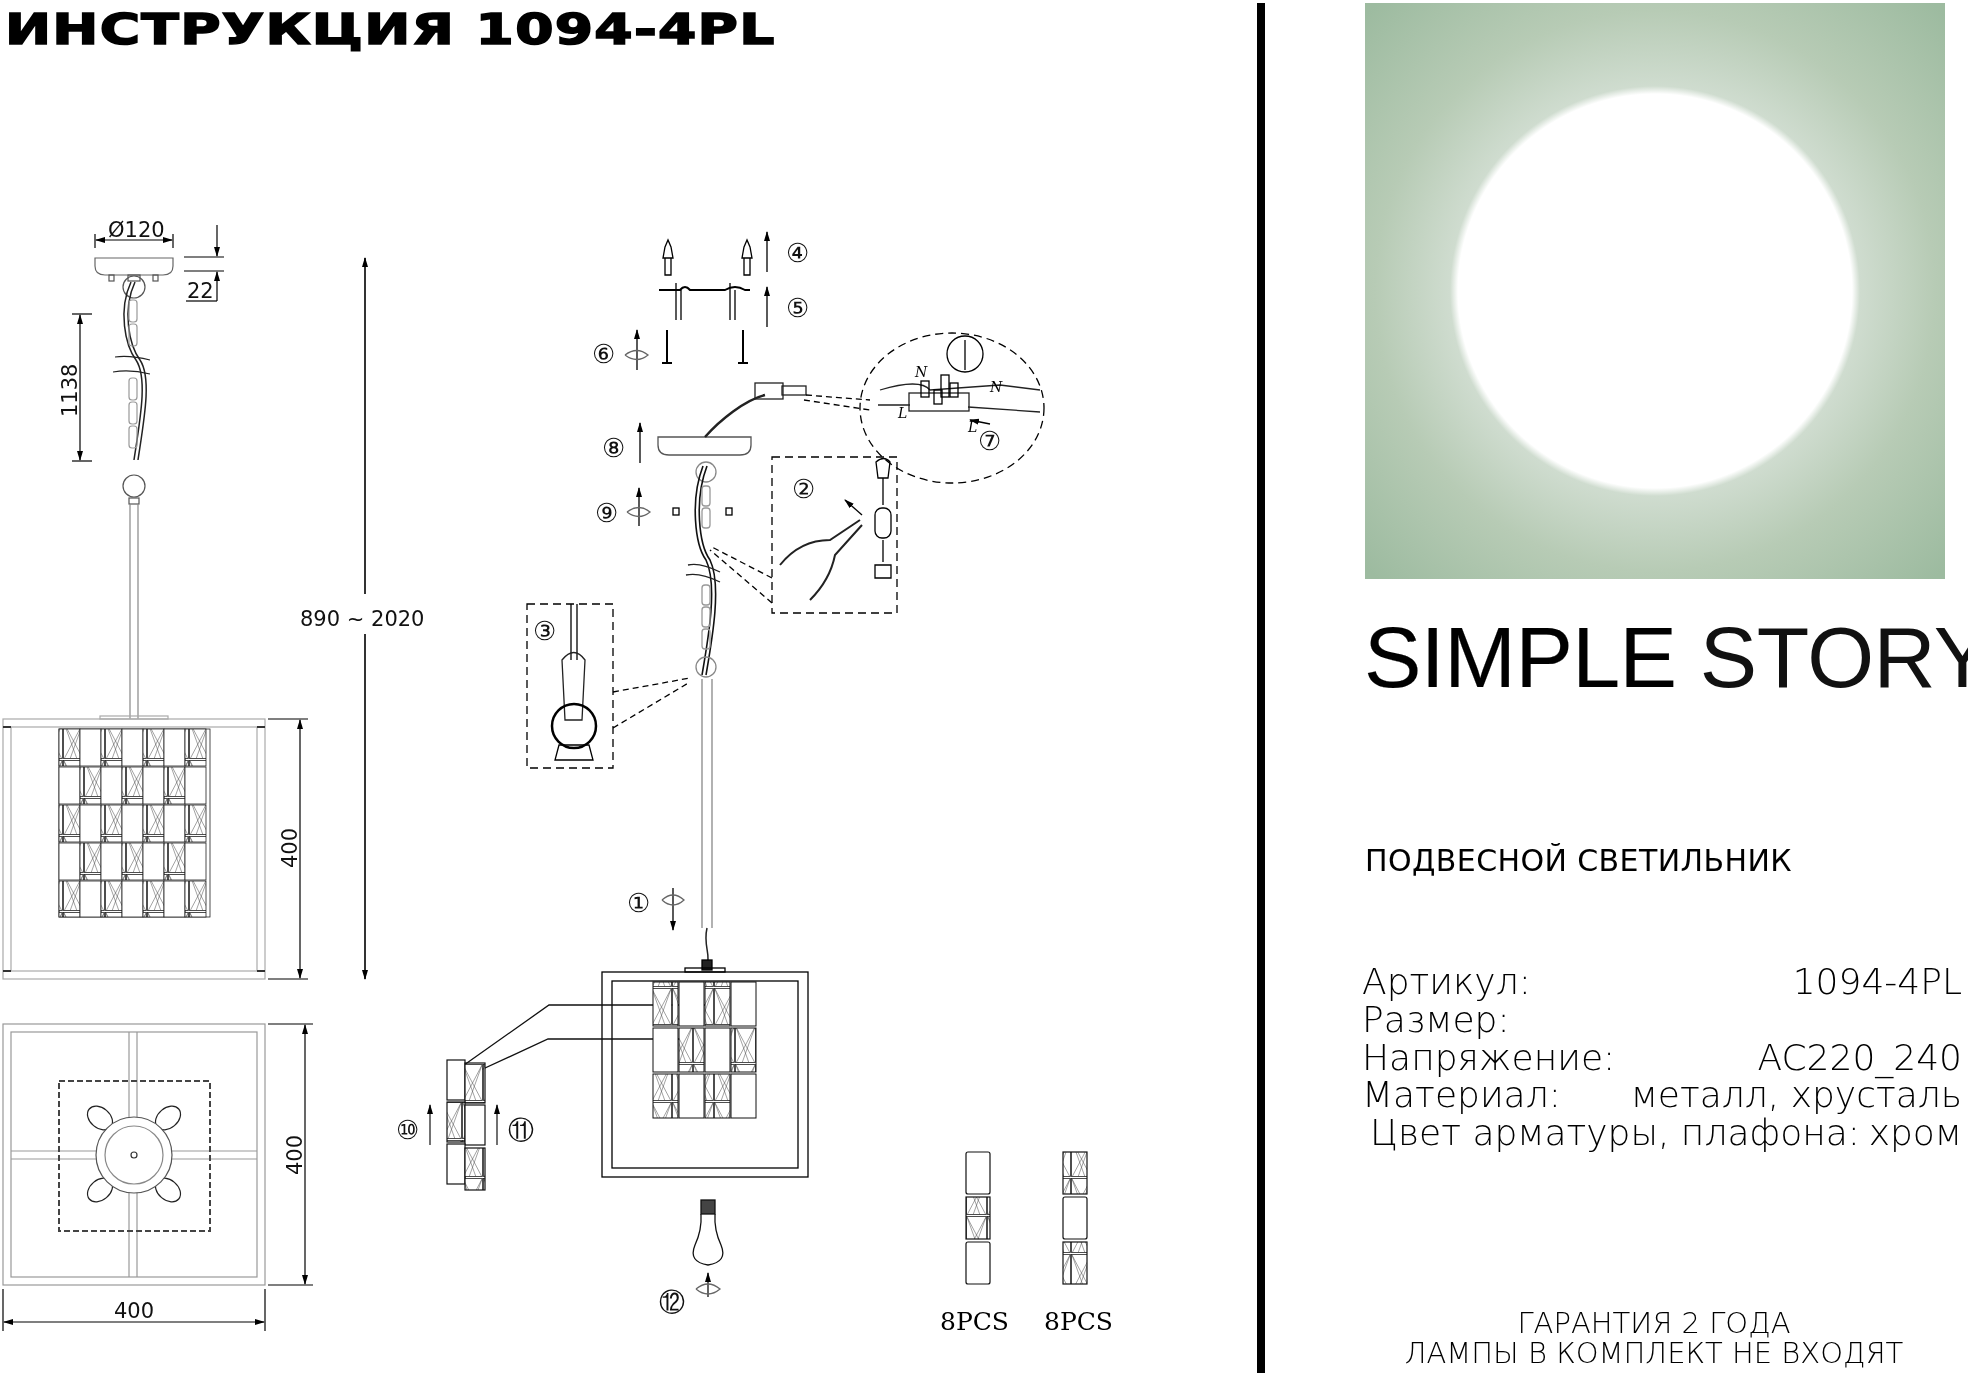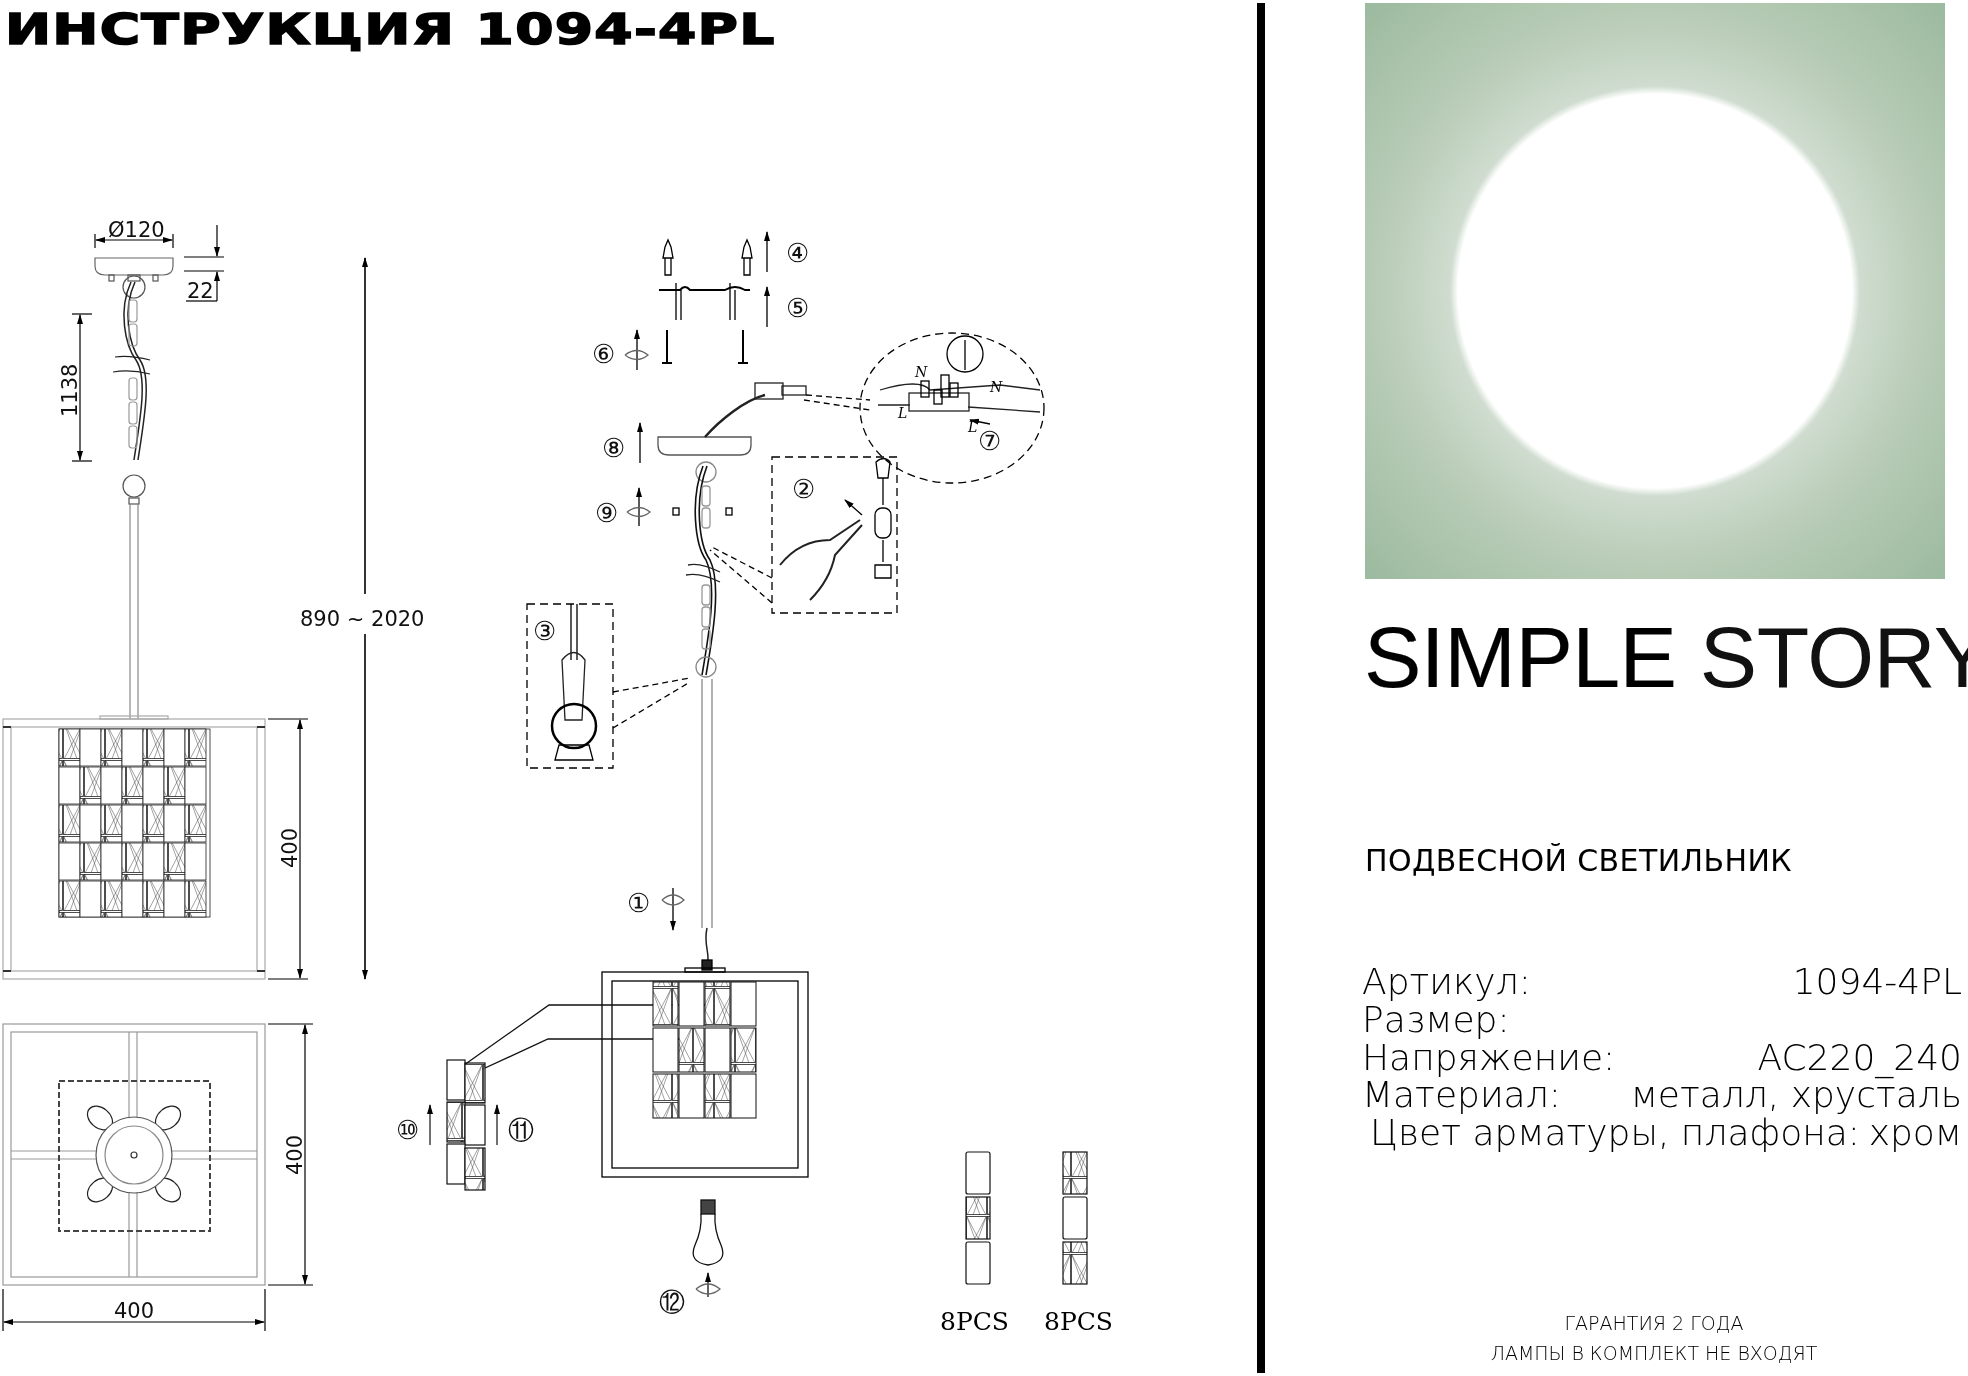--- a/index.html
+++ b/index.html
@@ -16,21 +16,21 @@
     background: radial-gradient(circle at 50% 50%, #ffffff 0, #ffffff 197px, #cfdccf 205px, #b7cbb5 280px, #9dbba0 400px);
   }
   .brand { left: 1364px; top: 607px; font-family: "Liberation Sans", sans-serif; font-size: 86px; line-height: 100px; white-space: nowrap; letter-spacing: -0.5px; }
   .brand .thin { font-weight: 300; color: #111; -webkit-text-stroke: 0; }
   .brand .b { -webkit-text-stroke: 0.2px #000; }
   .subtitle { left: 1365px; top: 843px; font-family: "DejaVu Sans", sans-serif; font-weight: normal; font-size: 30px; letter-spacing: 0.4px; white-space: nowrap; }
   .specs { left: 1362px; top: 955px; width: 600px; font-family: "DejaVu Sans", sans-serif; font-size: 36px; line-height: 37.8px; margin-top: 8px; }
   .spec-row { display: flex; justify-content: space-between; white-space: nowrap; font-weight: 300; }
   .spec-row:nth-child(5), .spec-row:nth-child(6) { padding-left: 8px; }
   .spec-row:nth-child(6) { padding-left: 12px; }
-  .footer { left: 1340px; top: 1308px; width: 628px; text-align: center; font-family: "DejaVu Sans", sans-serif; font-size: 19px; line-height: 30px; font-weight: 300; }
+  .footer { left: 1340px; top: 1308px; width: 628px; text-align: center; font-family: "DejaVu Sans", sans-serif; font-size: 29px; line-height: 30px; font-weight: 300; }
   svg.drawing { position: absolute; left: 0; top: 0; }
   .dimtxt { font-family: "DejaVu Sans", sans-serif; font-size: 21px; fill: #111; }
   .stepnum { font-family: "DejaVu Serif", serif; font-size: 17px; fill: #111; }
   .pcs { font-family: "DejaVu Serif", serif; font-size: 25px; fill: #000; }
 </style>
 </head>
 <body>
 
 <div class="abs title">ИНСТРУКЦИЯ 1094-4PL</div>
 

